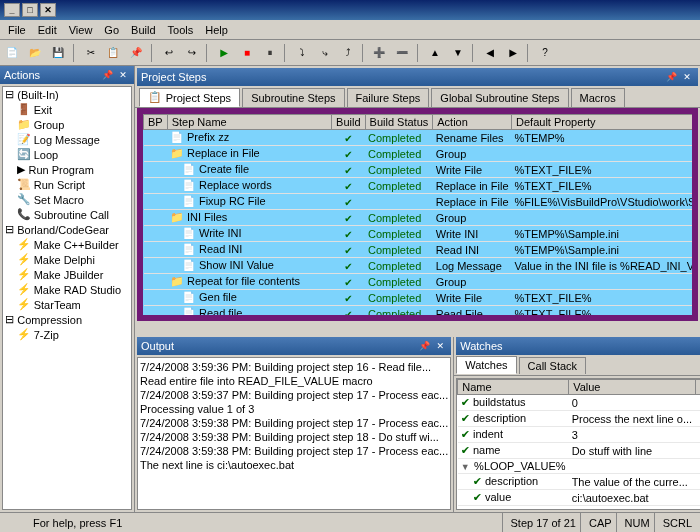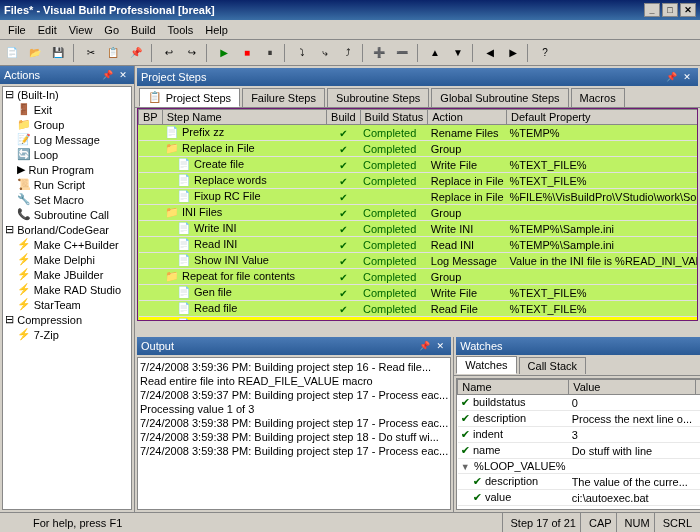--- a/index.html
+++ b/index.html
@@ -153,22 +153,22 @@
     .right-area {
       flex: 1;
       display: flex;
       flex-direction: column;
       overflow: hidden;
     }
 
     .steps-table-container {
       flex: 1;
       overflow: auto;
-      background: #bef264;
-      border: 1px solid #701a75;
+      background: #7dd3fc;
+      border: 6px solid #701a75;
       margin: 0 2px 16px 2px;
     }
 
     table {
       width: 100%;
       border-collapse: collapse;
     }
     thead th {
       background: #d4d0c8;
       border: 1px solid #888;
@@ -280,21 +280,20 @@
       align-items: center;
       background: #d4d0c8;
       border-bottom: 1px solid #888;
       padding: 1px 2px;
     }
   </style>
 </head>
 <body>
 
 <div class="title-bar">
-  <span>Files* - Visual Build Professional [break]</span>
   <div class="title-bar-controls">
     <div class="title-btn">_</div>
     <div class="title-btn">□</div>
     <div class="title-btn">✕</div>
   </div>
 </div>
 
 <div class="menu-bar">
   <div class="menu-item">File</div>
   <div class="menu-item">Edit</div>
@@ -445,24 +444,24 @@
         <div class="panel-icon">✕</div>
       </div>
     </div>
 
     <div class="tab-strip" id="tab-strip">
         <div class="tab active">
           <span>📋 </span>
           <span>Project Steps</span>
         </div>
         <div class="tab">
+          <span>Subroutine Steps</span>
+        </div>
+        <div class="tab">
           <span>Failure Steps</span>
-        </div>
-        <div class="tab">
-          <span>Subroutine Steps</span>
         </div>
         <div class="tab">
           <span>Global Subroutine Steps</span>
         </div>
         <div class="tab">
           <span>Macros</span>
         </div>
       </div>
 
     <div class="steps-table-container" id="steps-container">
@@ -605,20 +604,21 @@
           </div>
         </div>
         <div class="output-content" id="output-content">
             <div class="output-line">7/24/2008 3:59:36 PM: Building project step 16 - Read file...</div>
             <div class="output-line">Read entire file into READ_FILE_VALUE macro</div>
             <div class="output-line">7/24/2008 3:59:37 PM: Building project step 17 - Process eac...</div>
             <div class="output-line">Processing value 1 of 3</div>
             <div class="output-line">7/24/2008 3:59:38 PM: Building project step 17 - Process eac...</div>
             <div class="output-line">7/24/2008 3:59:38 PM: Building project step 18 - Do stuff wi...</div>
             <div class="output-line">7/24/2008 3:59:38 PM: Building project step 17 - Process eac...</div>
+            <div class="output-line">The next line is ci:\autoexec.bat</div>
           </div>
       </div>
 
       <div class="watches-panel">
         <div class="panel-header" style="margin: 0 2px;">
           <span>Watches</span>
 
         </div>
 
         <div class="bottom-tabs" id="bottom-tabs">

